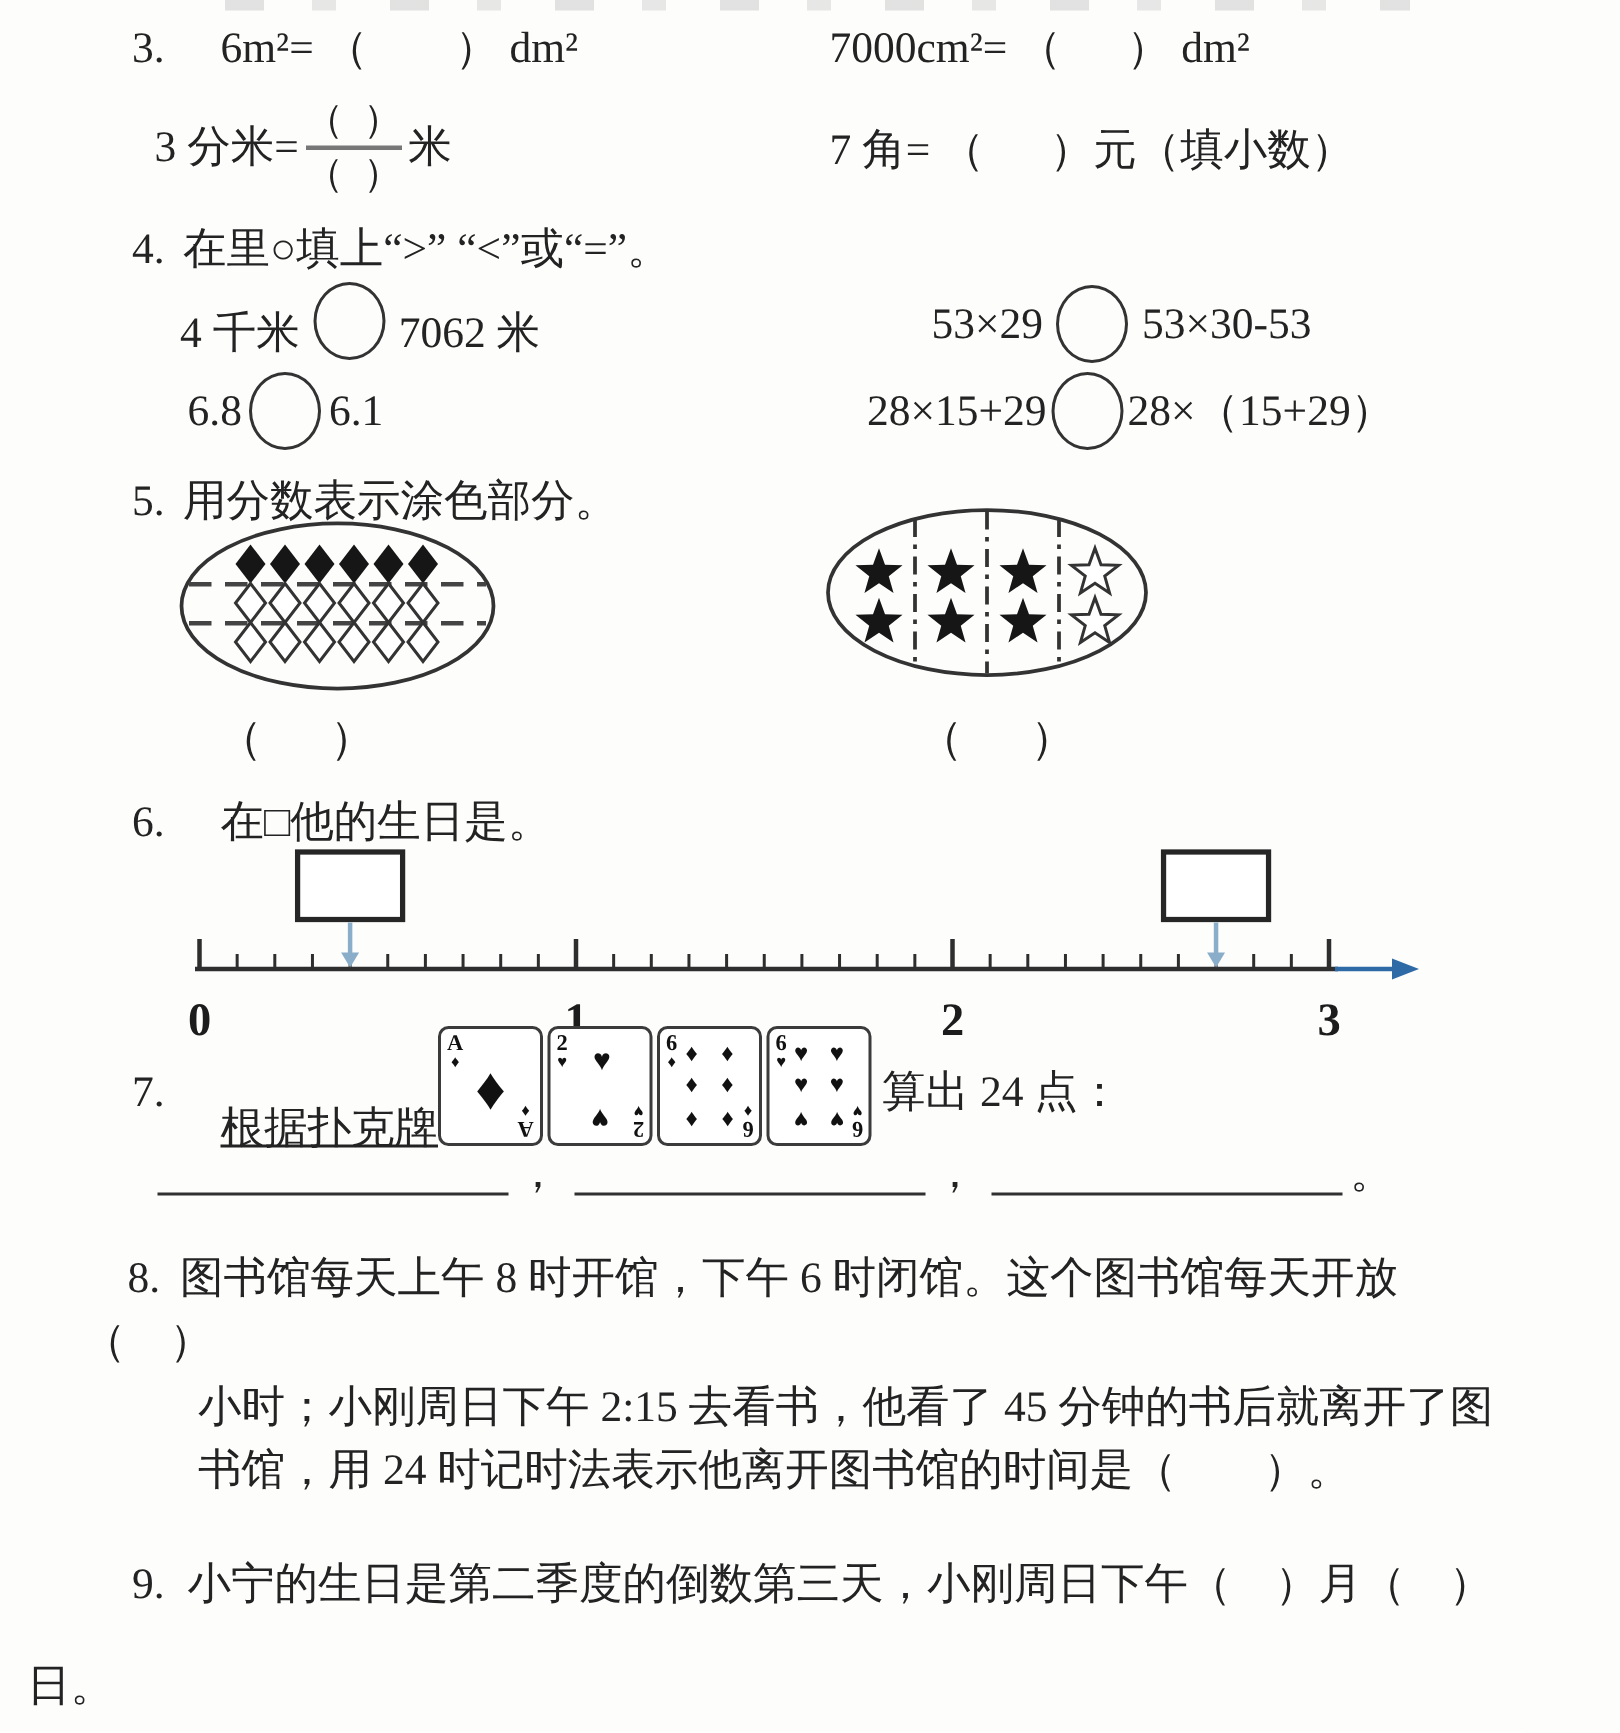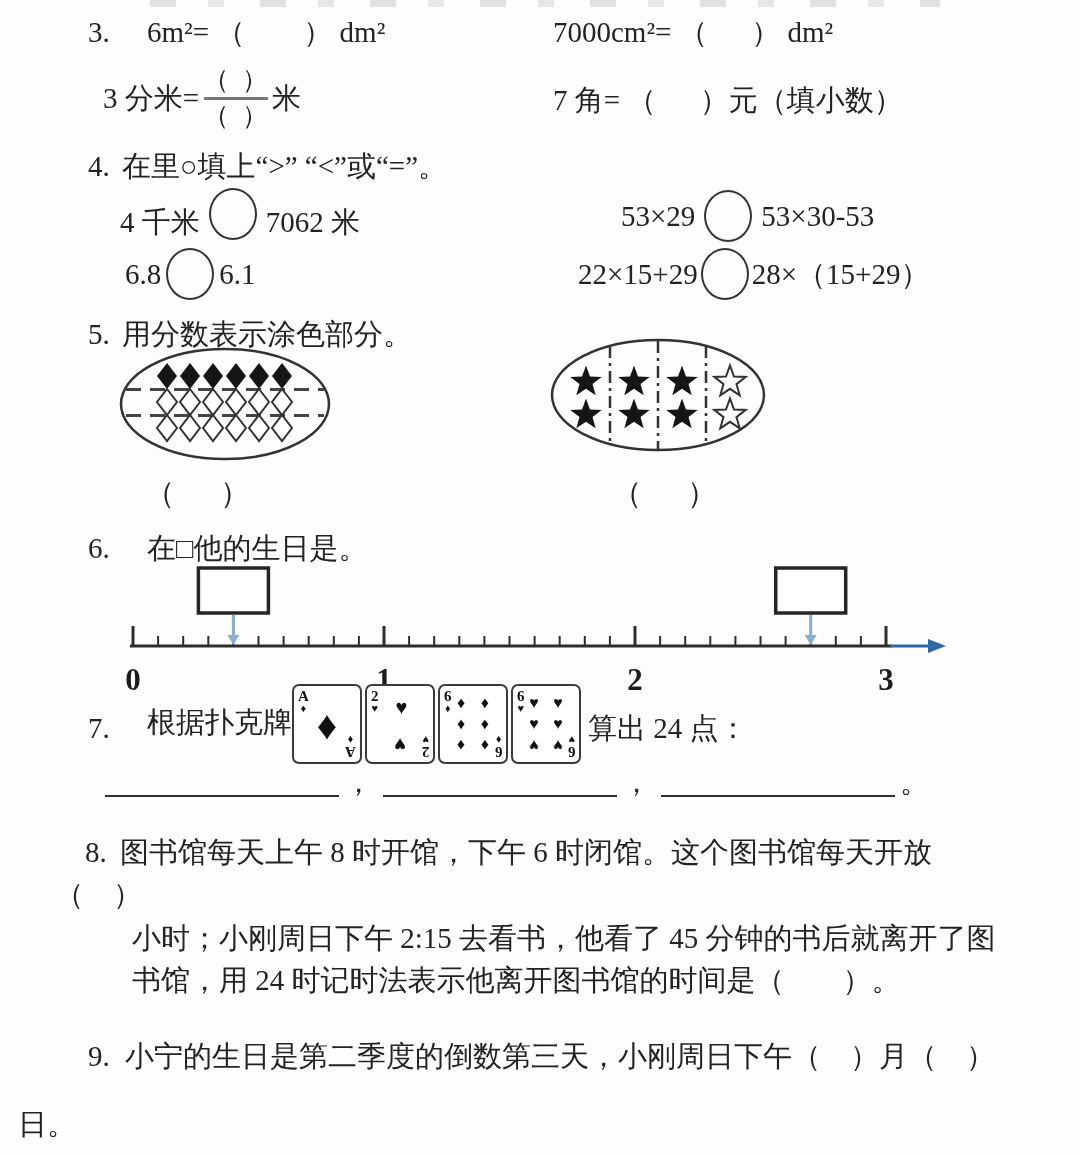--- a/index.html
+++ b/index.html
@@ -70,21 +70,21 @@
     <span class="t">53×29</span>
     <span class="circle"></span>
     <span class="t">53×30-53</span>
   </div>
   <div class="abs cmp" style="left:125px;top:246px;">
     <span class="t">6.8</span>
     <span class="circle" style="margin:0 5px;"></span>
     <span class="t">6.1</span>
   </div>
   <div class="abs cmp" style="left:578px;top:246px;">
-    <span class="t">22×15+29</span>
+    <span class="t">28×15+29</span>
     <span class="circle" style="margin:0 3px;"></span>
     <span class="t">28×（15+29）</span>
   </div>
 
   <div class="abs t" style="left:88px;top:316px;">5.</div>
   <div class="abs t" style="left:122px;top:316px;">用分数表示涂色部分。</div>
   <svg id="oval-left" class="abs" style="left:112px;top:346px;" width="230" height="118" viewBox="0 0 230 118">
       <ellipse cx="113" cy="58" rx="104" ry="55" fill="none" stroke="#333" stroke-width="2.5"></ellipse>
       <line x1="14" y1="43.5" x2="212" y2="43.5" stroke="#444" stroke-width="3" stroke-dasharray="15 9"></line>
       <line x1="14" y1="69.5" x2="212" y2="69.5" stroke="#444" stroke-width="3" stroke-dasharray="15 9"></line>
@@ -171,21 +171,21 @@
         <polygon points="127.4,81 139.4,81 133.4,91" fill="#8aadca"></polygon>
       </g>
       <g>
         <rect x="675.7" y="14" width="70" height="45" fill="#fff" stroke="#262626" stroke-width="3.5"></rect>
         <line x1="710.7" y1="61" x2="710.7" y2="82" stroke="#8aadca" stroke-width="3"></line>
         <polygon points="704.7,81 716.7,81 710.7,91" fill="#8aadca"></polygon>
       </g>
     </svg>
 
   <div class="abs t" style="left:88px;top:710px;">7.</div>
-  <div class="abs t" style="left:147px;top:704px;">根据扑克牌</div>
+  <div class="abs t" style="left:147px;top:734px;text-decoration:underline;">根据扑克牌</div>
   <div id="cards" class="abs cards" style="left:292px;top:684px;">
       <div class="card">
         <span class="corner tl">
           <span class="r">A</span>
           <span class="s">♦</span>
         </span>
         <span class="corner br">
           <span class="r">A</span>
           <span class="s">♦</span>
         </span>

